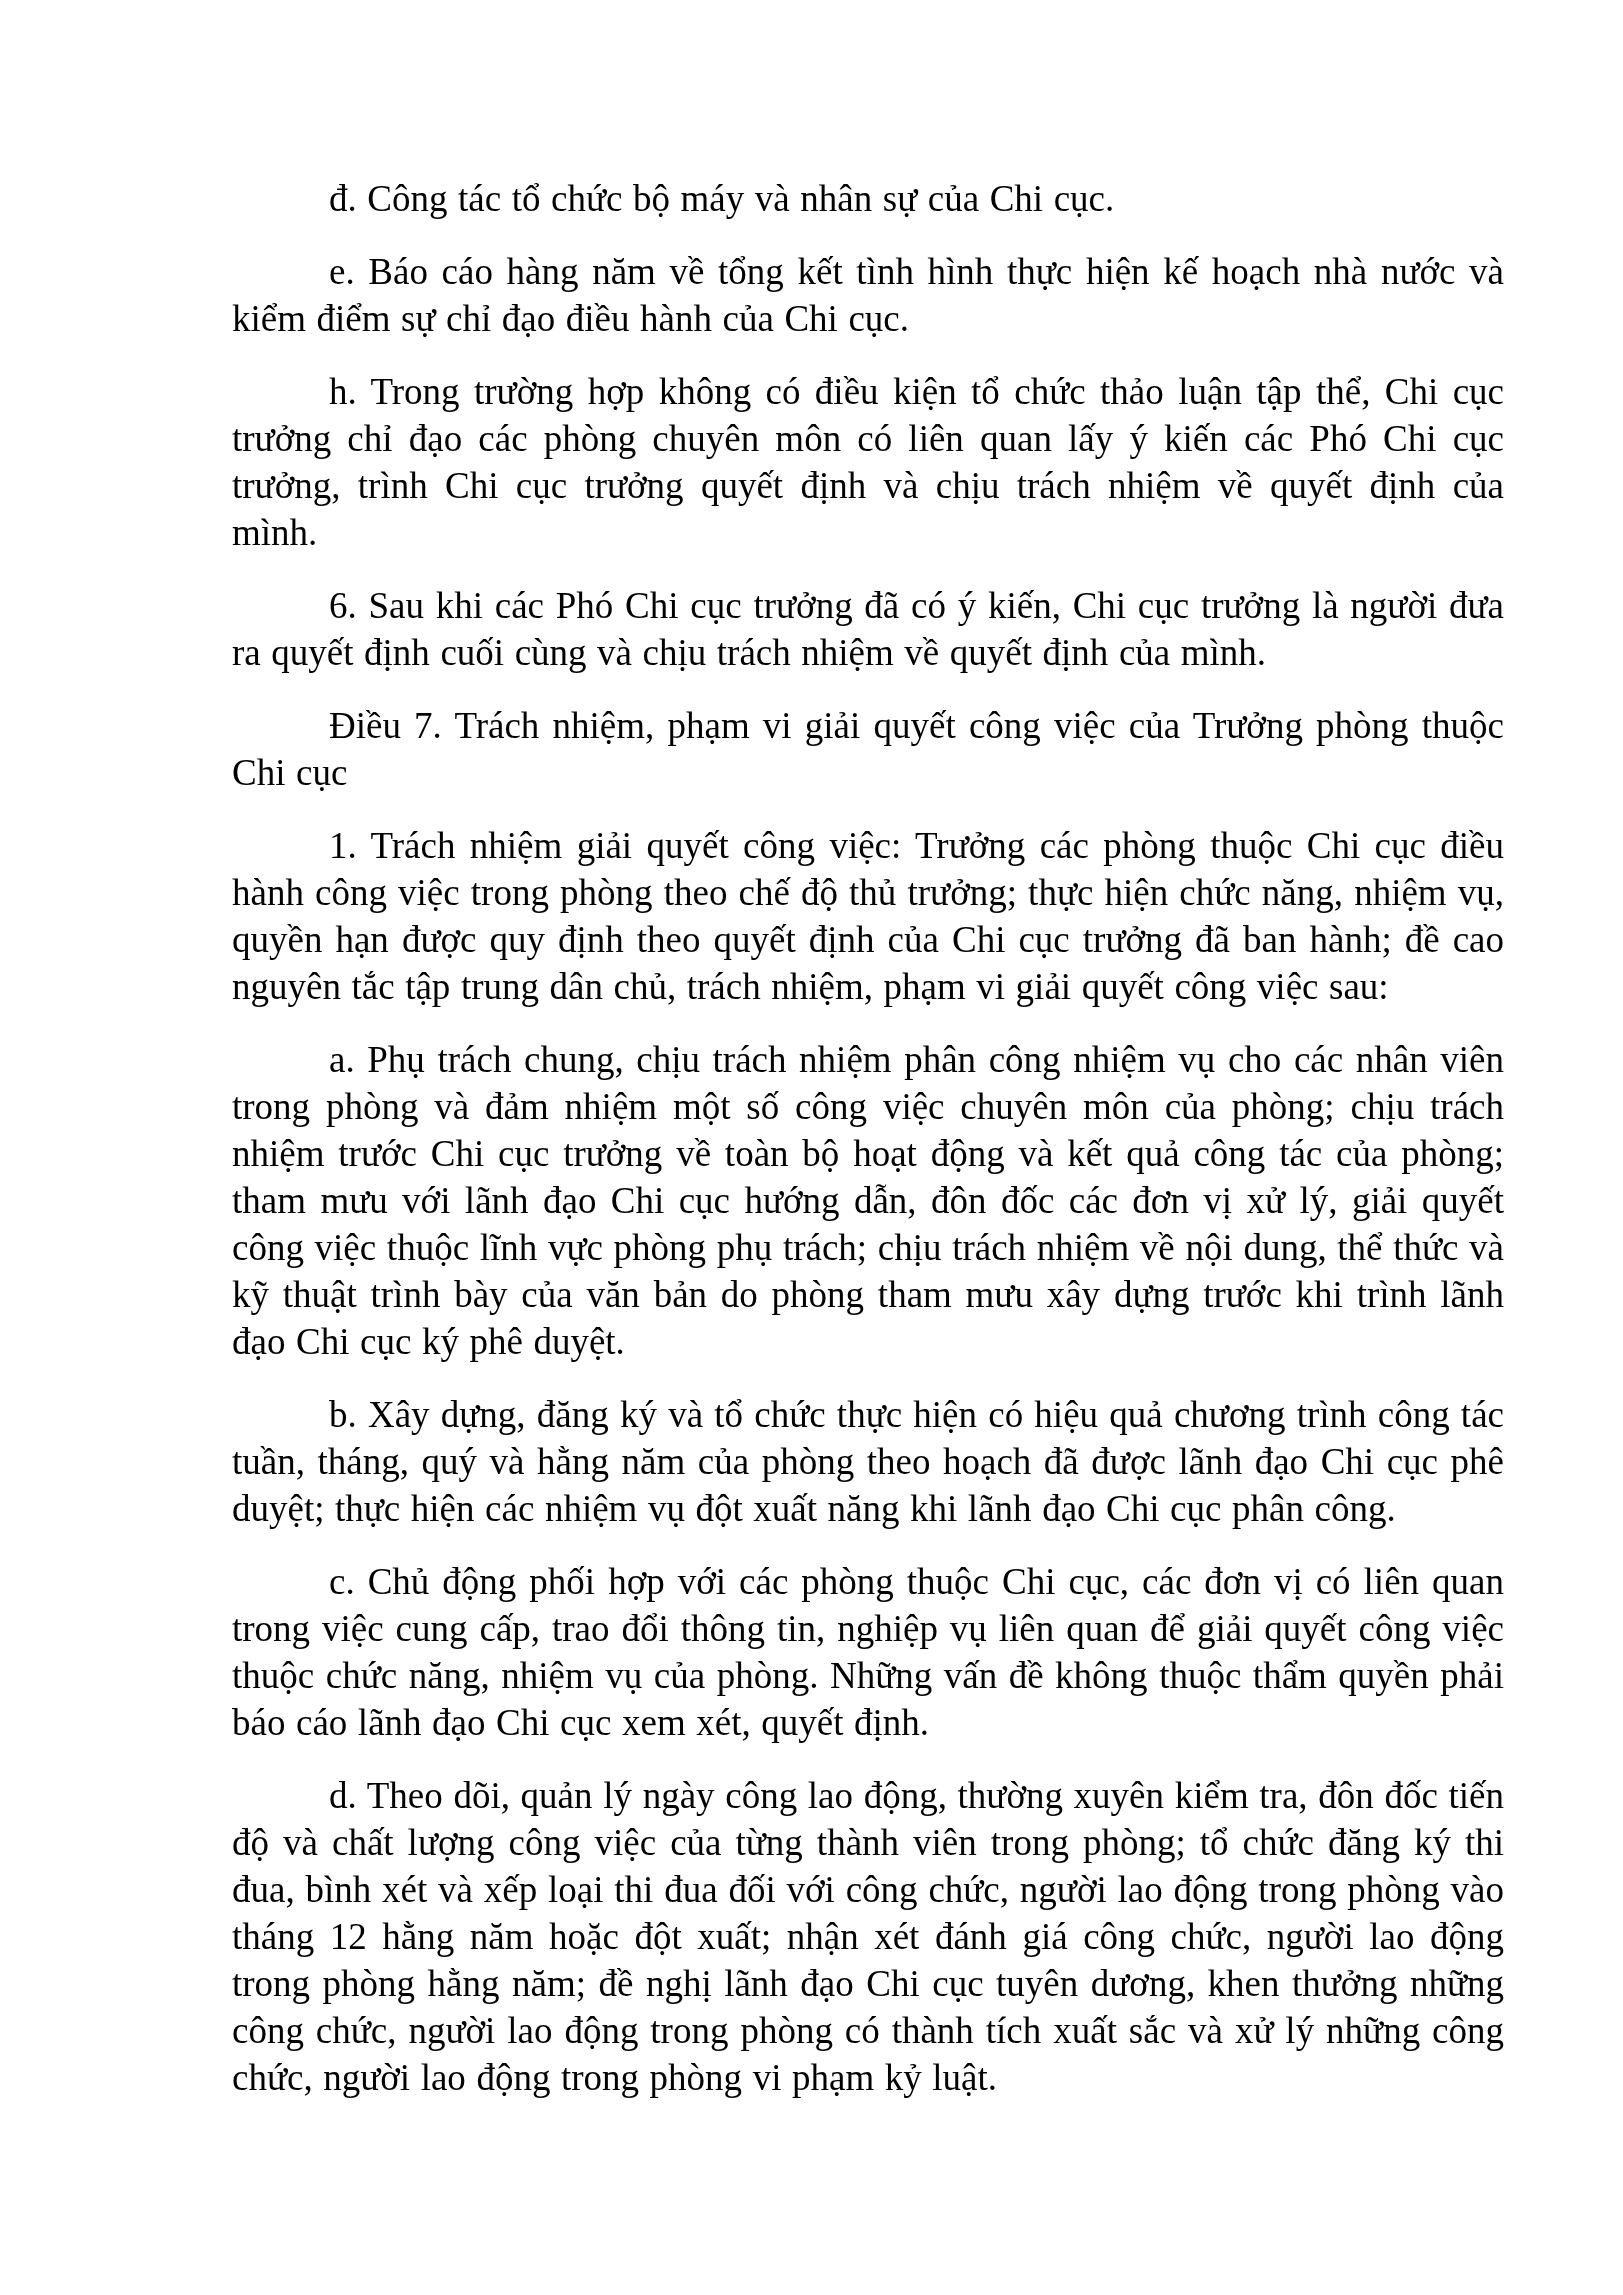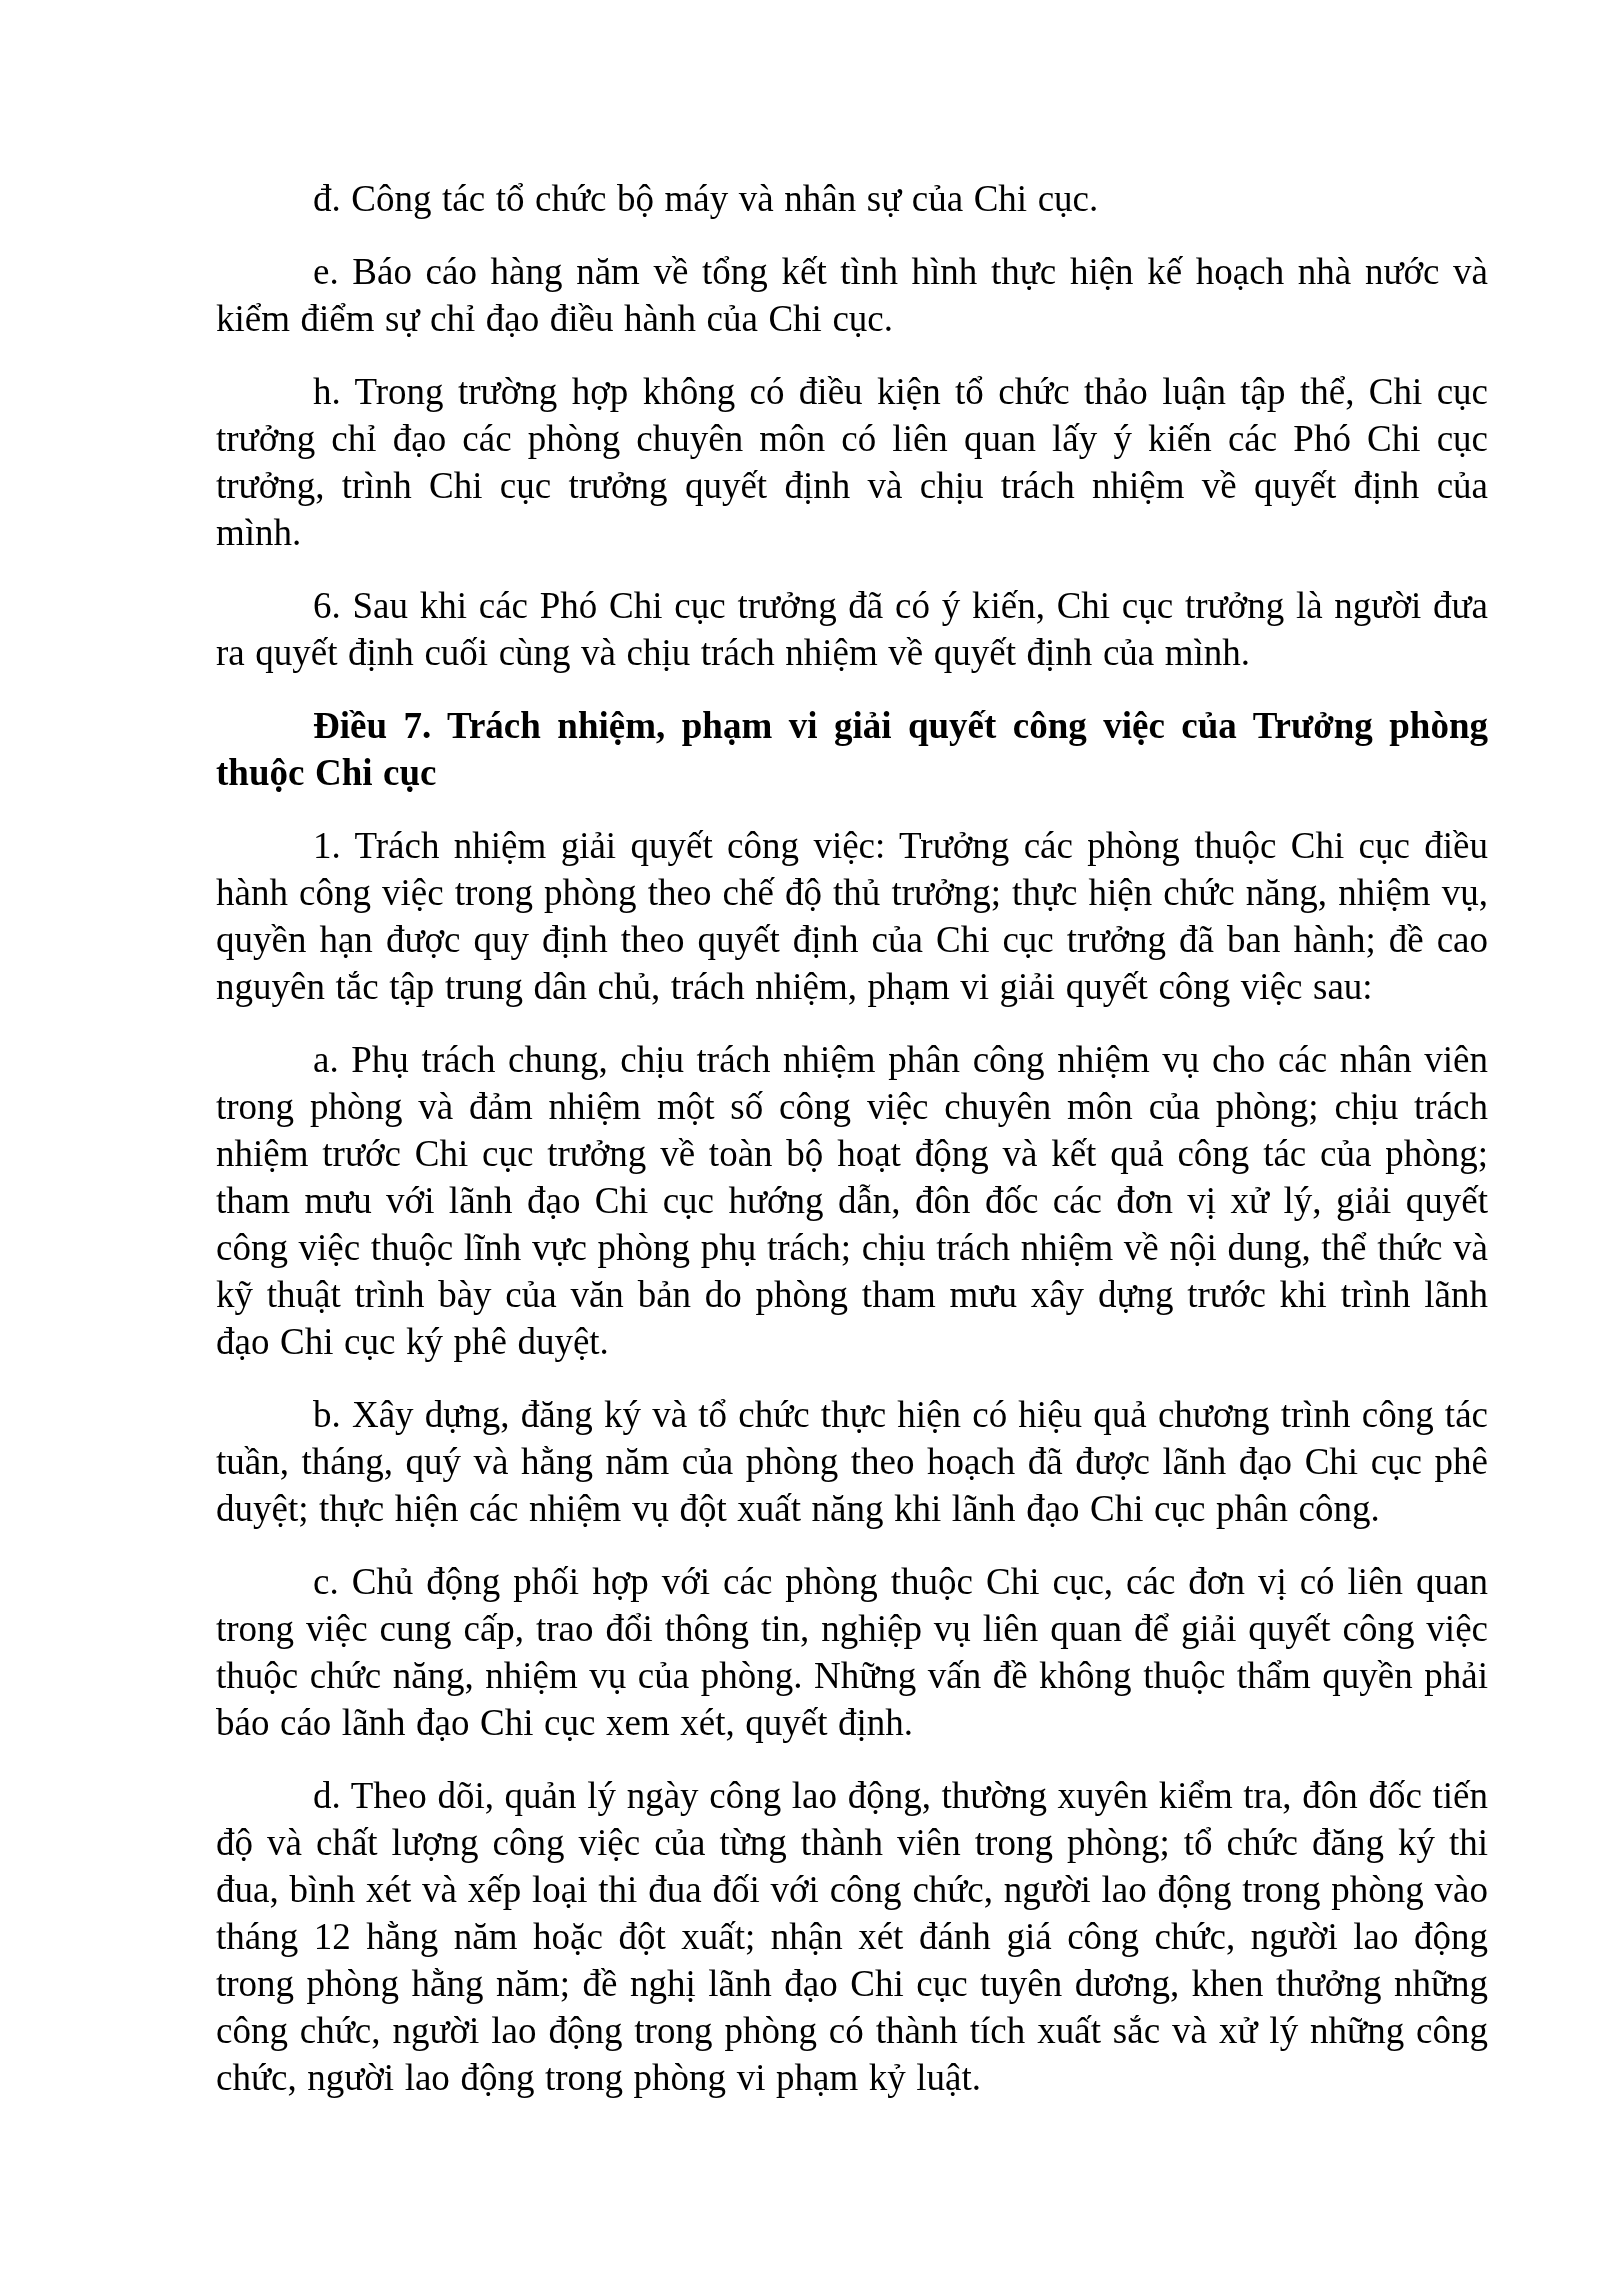--- a/index.html
+++ b/index.html
@@ -10,34 +10,34 @@
     width: 1623px;
     height: 2295px;
     background: #ffffff;
     position: relative;
     overflow: hidden;
     font-family: "Liberation Serif", "DejaVu Serif", serif;
     color: #000000;
   }
   .page {
     position: absolute;
-    left: 216px;
+    left: 232px;
     top: 175px;
     width: 1272px;
   }
   .para {
     margin: 0 0 26px 0;
     font-size: 37px;
     line-height: 47px;
     text-align: justify;
     text-indent: 97px;
     word-spacing: 1.3px;
   }
   .para.bold {
-    font-weight: bold;
+    font-weight: normal;
   }
 </style>
 </head>
 <body>
 
 <div class="page">
   <p class="para">đ. Công tác tổ chức bộ máy và nhân sự của Chi cục.</p>
 
   <p class="para">e. Báo cáo hàng năm về tổng kết tình hình thực hiện kế hoạch nhà nước và kiểm điểm sự chỉ đạo điều hành của Chi cục.</p>
 

